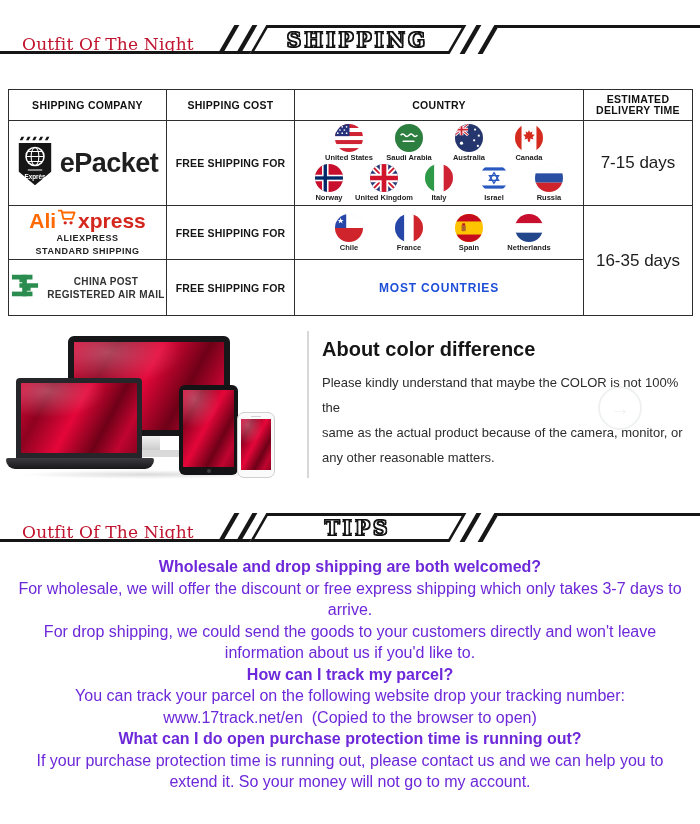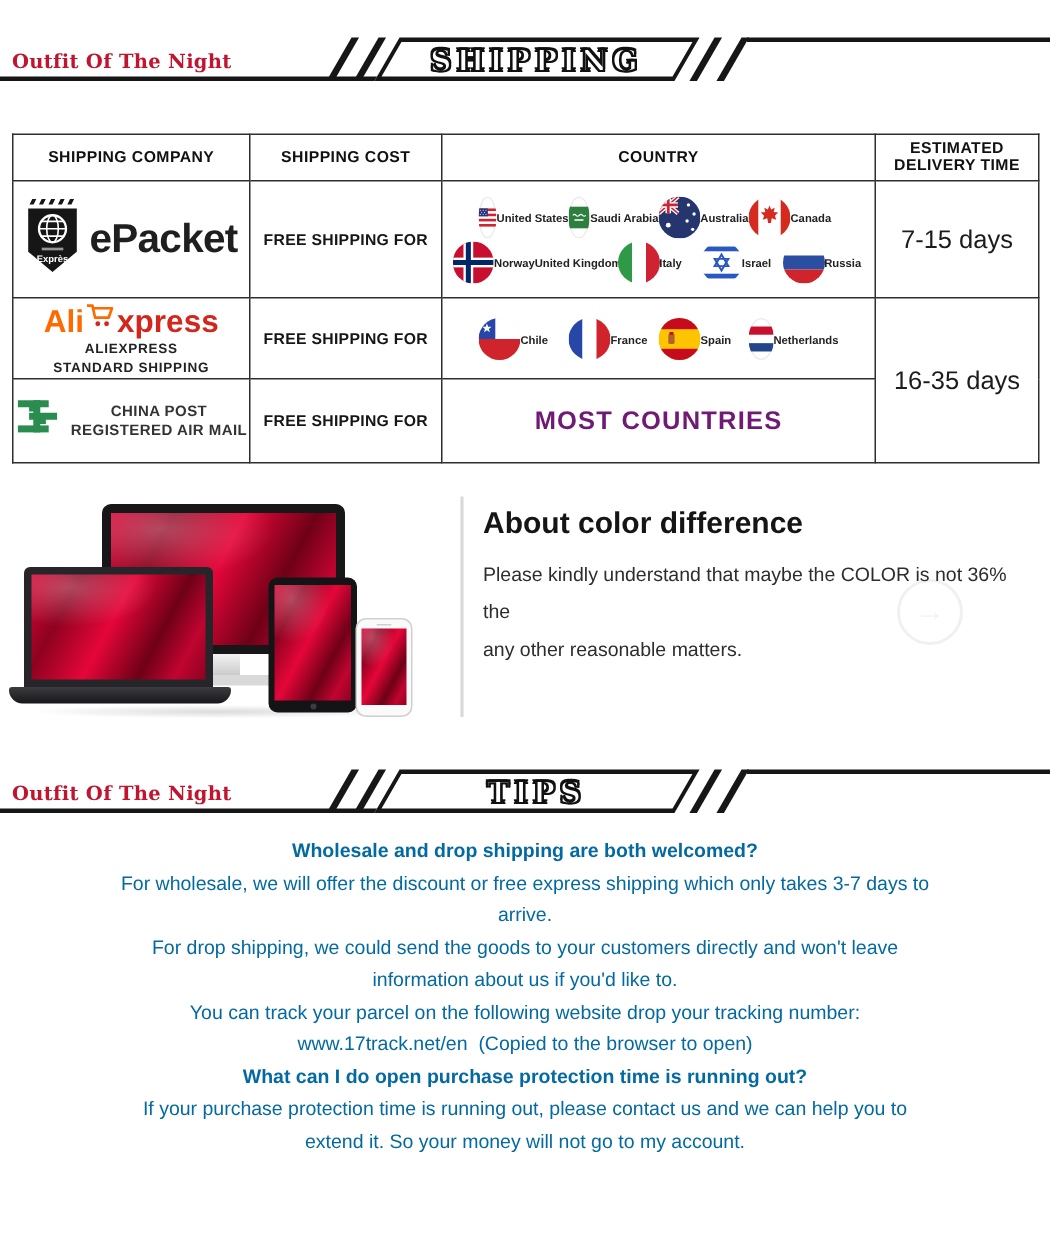--- a/index.html
+++ b/index.html
@@ -1,59 +1,59 @@
 <!DOCTYPE html>
 <html><head>
 <meta charset="utf-8">
 <style>
   html,body{margin:0;padding:0}
   body{width:700px;height:824px;position:relative;background:#fff;overflow:hidden;
        font-family:"Liberation Sans",sans-serif;color:#1a1a1a}
 
   
   .banner{position:absolute;left:0;width:700px;height:38px}
-  .brand{position:absolute;left:8px;top:15px;font-family:"DejaVu Serif",serif;
-         font-weight:bold;font-size:13px;color:#c1152f;letter-spacing:.2px;white-space:nowrap}
+  .brand{position:absolute;left:22px;top:15px;font-family:"DejaVu Serif",serif;
+         font-weight:normal;font-size:17px;color:#c1152f;letter-spacing:.2px;white-space:nowrap}
   .bline{position:absolute;height:3px;background:#161616}
   .bl-left{left:0;top:32px;width:276px}
   .bl-right{left:498px;top:6px;width:202px}
   .slash{position:absolute;top:6px;width:5px;height:29px;background:#161616;transform:skewX(-30deg)}
   .ribbon{position:absolute;left:258px;top:6px;width:200px;height:29px;background:#fff;
           border:3px solid #161616;box-sizing:border-box;transform:skewX(-30deg);
           display:flex;align-items:center;justify-content:center}
   .ribbon span{display:block;transform:skewX(30deg);font-family:"DejaVu Serif",serif;
           font-weight:bold;font-size:20px;letter-spacing:3px;color:#fff;
           -webkit-text-stroke:1.2px #111;
           text-shadow:-1px -1px 0 #111,1px -1px 0 #111,-1px 1px 0 #111,1px 1px 0 #111}
 
   
   table.ship{position:absolute;left:8px;top:89px;width:684px;border-collapse:collapse;table-layout:fixed}
   table.ship th,table.ship td{border:1.5px solid #2e2e2e;padding:0;vertical-align:middle}
   table.ship th{font-size:10.5px;font-weight:bold;letter-spacing:.3px;color:#111;padding:4px 2px;text-align:center}
   th.small{font-size:9px;line-height:11px;padding:4px 6px}
   tr.hr{height:31px}
   .cost{font-size:10.5px;font-weight:bold;text-align:center;letter-spacing:.2px;color:#161616}
   .days{font-size:17px;text-align:center;color:#1c1c1c}
-  .most{font-size:17px;font-weight:bold;text-align:center;letter-spacing:.8px;color:#701a75}
+  .most{font-size:12px;font-weight:bold;text-align:center;letter-spacing:.8px;color:#1d4ed8}
 
   
   .co{display:flex;align-items:center;justify-content:center;gap:7px}
   .ep-text{font-size:27px;font-weight:600;color:#1f1f1f;letter-spacing:-.5px}
   .co-col{display:flex;flex-direction:column;align-items:center;justify-content:center}
   .ali-line{display:flex;align-items:flex-end;gap:1px;line-height:20px}
   .ali{color:#ff6a00;font-weight:bold;font-size:21px}
   .xpress{color:#d4261d;font-weight:bold;font-size:21px}
   .ali-sub{font-size:9px;font-weight:bold;color:#222;letter-spacing:.5px;line-height:12px;margin-top:1px}
   .cp-wrap{display:flex;align-items:center;justify-content:center;gap:7px}
   .cp-line{font-size:10px;font-weight:bold;color:#333;line-height:13px;letter-spacing:.3px;text-align:center}
 
   
   .flag-rows{display:flex;flex-direction:column;justify-content:center;gap:2px;padding:3px 0}
   .flag-row{display:flex;justify-content:center;align-items:flex-start}
-  .fi{display:flex;flex-direction:row;align-items:center;width:60px}
+  .fi{display:flex;flex-direction:column;align-items:center;width:60px}
   .flag-row.tight .fi{width:55px}
   .flag{width:28px;height:28px;border-radius:50%;overflow:hidden;display:block;
         box-shadow:inset 0 0 0 1px rgba(0,0,0,.08)}
   .flag svg{display:block;width:100%;height:100%}
   .fl{font-size:7.5px;font-weight:bold;color:#222;white-space:nowrap;margin-top:1px}
 
   
   .devices{position:absolute;left:10px;top:332px;width:295px;height:148px}
   .devices *{position:absolute}
   .red{background:
@@ -78,21 +78,21 @@
   .cd-divider{position:absolute;left:307px;top:331px;width:1.5px;height:147px;background:#d8d8d8}
   .cd-text{position:absolute;left:322px;top:338px;width:368px}
   .cd-head{font-size:20px;font-weight:bold;color:#151515;margin-bottom:9px}
   .cd-line{font-size:13px;color:#2d2d2d;line-height:25px}
   .ghost-arrow{position:absolute;left:598px;top:386px;width:40px;height:40px;border:2px solid #6a7a86;
                border-radius:50%;opacity:.10;display:flex;align-items:center;justify-content:center;
                font-size:20px;color:#6a7a86}
 
   
   .tips{position:absolute;left:15px;top:556px;width:670px;text-align:center}
-  .tip{font-size:13px;line-height:21.5px;color:#0369a1}
+  .tip{font-size:16px;line-height:21.5px;color:#6d28d9}
   .tip.b{font-weight:bold}
 </style>
 </head>
 <body>
 
 <div class="banner" style="top:19px">
   <span class="brand">Outfit Of The Night</span>
   <div class="bline bl-left"></div>
   <div class="bline bl-right"></div>
   <div class="slash" style="left:226px"></div>
@@ -383,21 +383,22 @@
     </div>
   <div class="lap-base"></div>
   <div class="phone">
       <div class="p-spk"></div>
       <div class="scr red"></div>
     </div>
 </div>
 <div class="cd-divider"></div>
 <div class="cd-text">
   <div class="cd-head">About color difference</div>
-  <div class="cd-line">Please kindly understand that maybe the COLOR is not 36% the</div>
+  <div class="cd-line">Please kindly understand that maybe the COLOR is not 100% the</div>
+  <div class="cd-line">same as the actual product because of the camera, monitor, or</div>
   <div class="cd-line">any other reasonable matters.</div>
 </div>
 <div class="ghost-arrow">→</div>
 
 <div class="banner" style="top:507px">
   <span class="brand">Outfit Of The Night</span>
   <div class="bline bl-left"></div>
   <div class="bline bl-right"></div>
   <div class="slash" style="left:226px"></div>
   <div class="slash" style="left:244px"></div>
@@ -407,18 +408,19 @@
   <div class="slash" style="left:468px"></div>
   <div class="slash" style="left:486px"></div>
 </div>
 
 <div class="tips">
   <div class="tip b">Wholesale and drop shipping are both welcomed?</div>
   <div class="tip">For wholesale, we will offer the discount or free express shipping which only takes 3-7 days to</div>
   <div class="tip">arrive.</div>
   <div class="tip">For drop shipping, we could send the goods to your customers directly and won't leave</div>
   <div class="tip">information about us if you'd like to.</div>
+  <div class="tip b">How can I track my parcel?</div>
   <div class="tip">You can track your parcel on the following website drop your tracking number:</div>
   <div class="tip">www.17track.net/en&nbsp; (Copied to the browser to open)</div>
   <div class="tip b">What can I do open purchase protection time is running out?</div>
   <div class="tip">If your purchase protection time is running out, please contact us and we can help you to</div>
   <div class="tip">extend it. So your money will not go to my account.</div>
 </div>
 
 </body></html>

